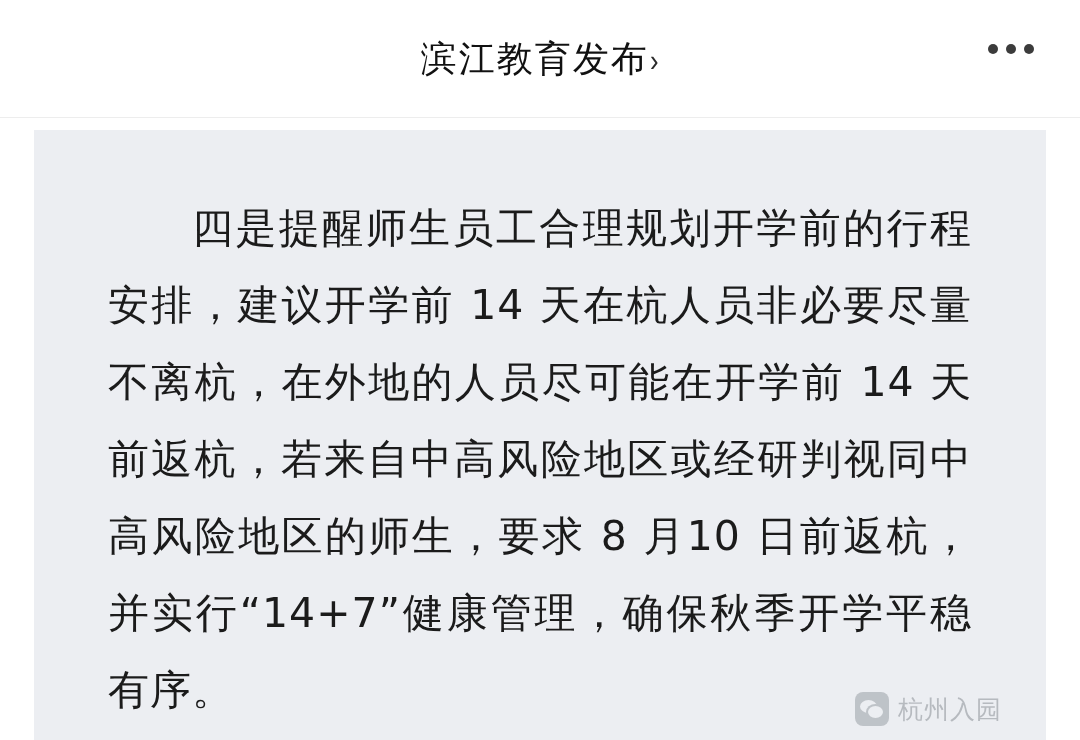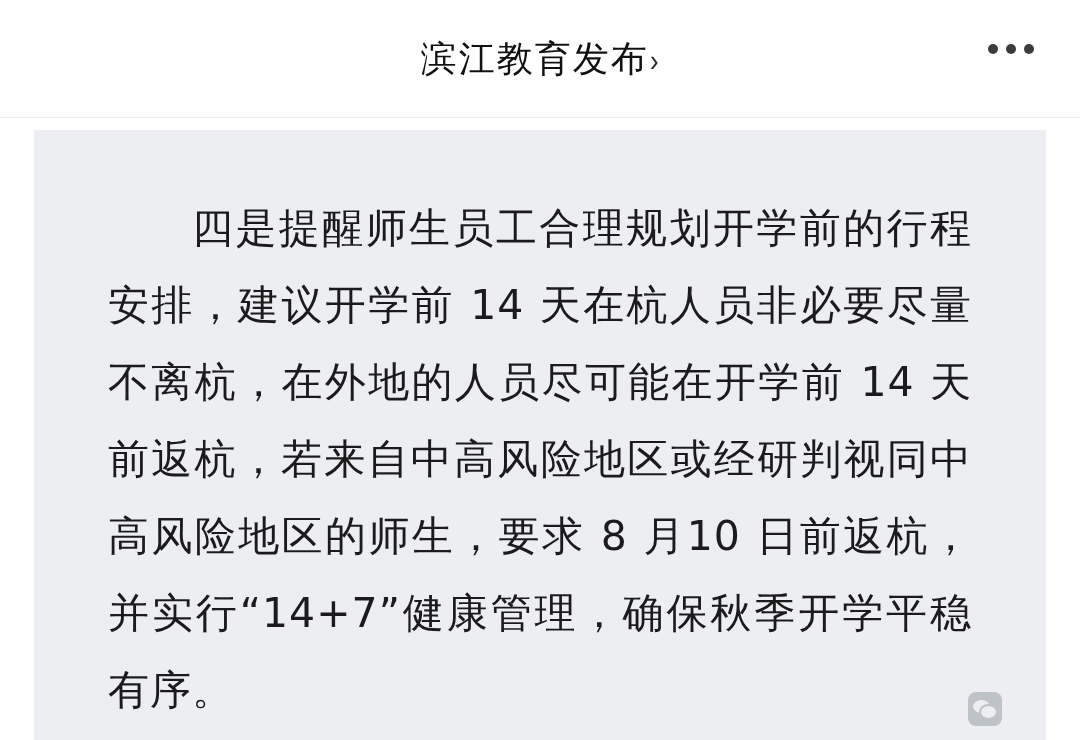--- a/index.html
+++ b/index.html
@@ -164,14 +164,15 @@
 </div>
 
 <div class="side-strip-left"></div>
 <div class="side-strip-right"></div>
 
 <div class="article">
   <p class="para">四是提醒师生员工合理规划开学前的行程安排，建议开学前 14 天在杭人员非必要尽量不离杭，在外地的人员尽可能在开学前 14 天前返杭，若来自中高风险地区或经研判视同中高风险地区的师生，要求 8 月10 日前返杭，并实行“14+7”健康管理，确保秋季开学平稳有序。</p>
 
   <div class="watermark">
     <span class="wechat-icon"></span>
+    <span class="wm-text">杭州入园</span>
   </div>
 </div>
 
 </body></html>

